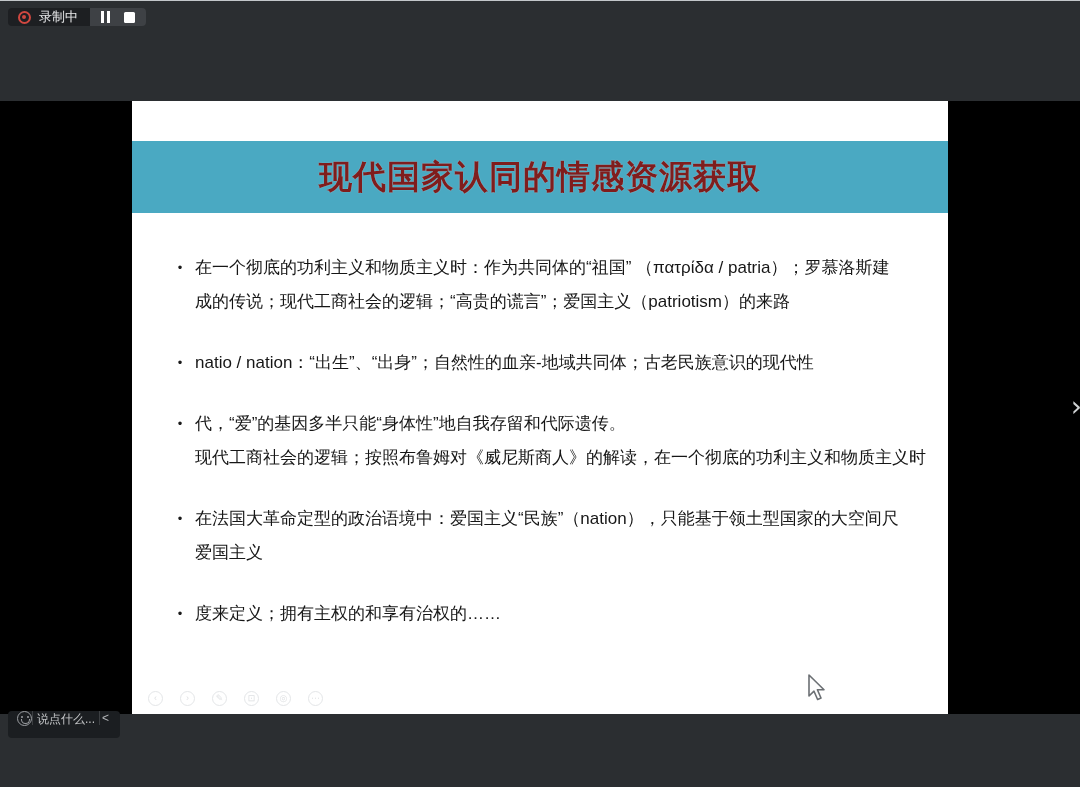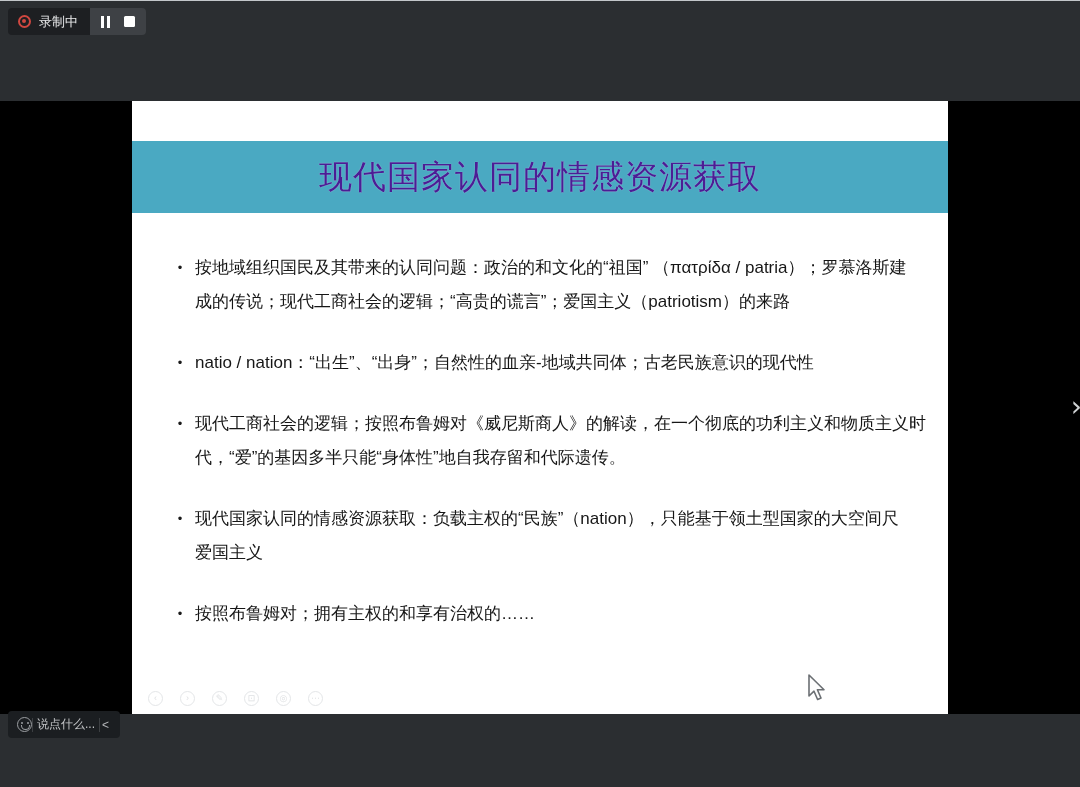--- a/index.html
+++ b/index.html
@@ -23,21 +23,21 @@
   .slide{
     position:absolute; left:132px; top:0; width:816px; height:613px;
     background:#ffffff;
   }
   .slide-topspace{ height:40px; background:#fff; }
   .slide-titlebar{
     height:72px; background:var(--accent-teal,#4aa9c2);
     display:flex; align-items:center; justify-content:center;
   }
   .slide-title{
-    color:#4c1d95; font-size:33px; font-weight:normal; letter-spacing:1px;
+    color:#7f1d1d; font-size:33px; font-weight:bold; letter-spacing:1px;
     text-shadow:0 0 1px rgba(255,255,255,.6);
   }
   .slide-body{ padding:38px 28px 0 33px; }
   .bullet{ display:flex; margin-bottom:27px; }
   .bmark{
     width:30px; flex:0 0 30px; text-align:center; color:#1a1a1a;
     font-size:13px; line-height:34px;
   }
   .blines{ flex:1; }
   .bline{
@@ -57,21 +57,21 @@
 
   
   .panel-toggle{
     position:absolute; right:-2px; top:292px; color:#cfd2d4;
     font-size:28px; line-height:28px; cursor:pointer; user-select:none;
     font-family:"DejaVu Sans", sans-serif;
   }
 
   
   .record-pill{
-    position:absolute; left:8px; top:7px; height:27px; display:flex;
+    position:absolute; left:8px; top:7px; height:18px; display:flex;
     border-radius:4px; overflow:hidden; align-items:stretch;
   }
   .rec-left{
     background:#1d1f22; display:flex; align-items:center; gap:8px;
     padding:0 12px 0 10px;
   }
   .rec-dot{
     width:13px; height:13px; border-radius:50%;
     border:2.5px solid var(--record-red,#cf4740);
     position:relative;
@@ -88,21 +88,21 @@
   .rec-btn{
     background:none; border:none; display:flex; align-items:center; gap:3px;
     cursor:pointer; padding:0;
   }
   .rec-btn .bar{ width:3px; height:12px; background:#fff; }
   .rec-btn .sq{ width:11px; height:11px; background:#fff; border-radius:1.5px; }
 
   
   .chat-bar{
     position:absolute; left:8px; top:710px; height:27px;
-    background:#1b1e21; border-radius:4px; display:flex; align-items:center;
+    background:#1b1e21; border-radius:4px; display:flex; align-items:flex-start;
     padding:0 9px; gap:0; cursor:text;
   }
   .emoji{
     width:15px; height:15px; border-radius:50%; border:1.4px solid #9b9ea2;
     position:relative; flex:0 0 auto; cursor:pointer;
   }
   .emoji::before{
     content:""; position:absolute; left:2.5px; top:3.5px; width:2px; height:2px;
     border-radius:50%; background:#9b9ea2; box-shadow:6px 0 0 #9b9ea2;
   }
@@ -126,48 +126,48 @@
     <div class="slide">
       <div class="slide-topspace"></div>
       <div class="slide-titlebar">
         <div class="slide-title">现代国家认同的情感资源获取</div>
       </div>
       <div class="slide-body">
         <div id="bullets">
             <div class="bullet">
               <span class="bmark">•</span>
               <div class="blines">
-                <div class="bline">按地域组织国民及其带来的认同问题：政治的和文化的“祖国” （πατρίδα / patria）；罗慕洛斯建</div>
+                <div class="bline">在一个彻底的功利主义和物质主义时：作为共同体的“祖国” （πατρίδα / patria）；罗慕洛斯建</div>
                 <div class="bline">成的传说；现代工商社会的逻辑；“高贵的谎言”；爱国主义（patriotism）的来路</div>
               </div>
             </div>
             <div class="bullet">
               <span class="bmark">•</span>
               <div class="blines">
                 <div class="bline">natio / nation：“出生”、“出身”；自然性的血亲-地域共同体；古老民族意识的现代性</div>
               </div>
             </div>
             <div class="bullet">
               <span class="bmark">•</span>
               <div class="blines">
+                <div class="bline">代，“爱”的基因多半只能“身体性”地自我存留和代际遗传。</div>
                 <div class="bline">现代工商社会的逻辑；按照布鲁姆对《威尼斯商人》的解读，在一个彻底的功利主义和物质主义时</div>
-                <div class="bline">代，“爱”的基因多半只能“身体性”地自我存留和代际遗传。</div>
-              </div>
-            </div>
-            <div class="bullet">
-              <span class="bmark">•</span>
-              <div class="blines">
-                <div class="bline">现代国家认同的情感资源获取：负载主权的“民族”（nation），只能基于领土型国家的大空间尺</div>
+              </div>
+            </div>
+            <div class="bullet">
+              <span class="bmark">•</span>
+              <div class="blines">
+                <div class="bline">在法国大革命定型的政治语境中：爱国主义“民族”（nation），只能基于领土型国家的大空间尺</div>
                 <div class="bline">爱国主义</div>
               </div>
             </div>
             <div class="bullet">
               <span class="bmark">•</span>
               <div class="blines">
-                <div class="bline">按照布鲁姆对；拥有主权的和享有治权的……</div>
+                <div class="bline">度来定义；拥有主权的和享有治权的……</div>
               </div>
             </div>
           </div>
       </div>
       <div class="slide-toolbar" id="toolbar">
           <span class="tool">‹</span>
           <span class="tool">›</span>
           <span class="tool">✎</span>
           <span class="tool">⊡</span>
           <span class="tool">◎</span>

